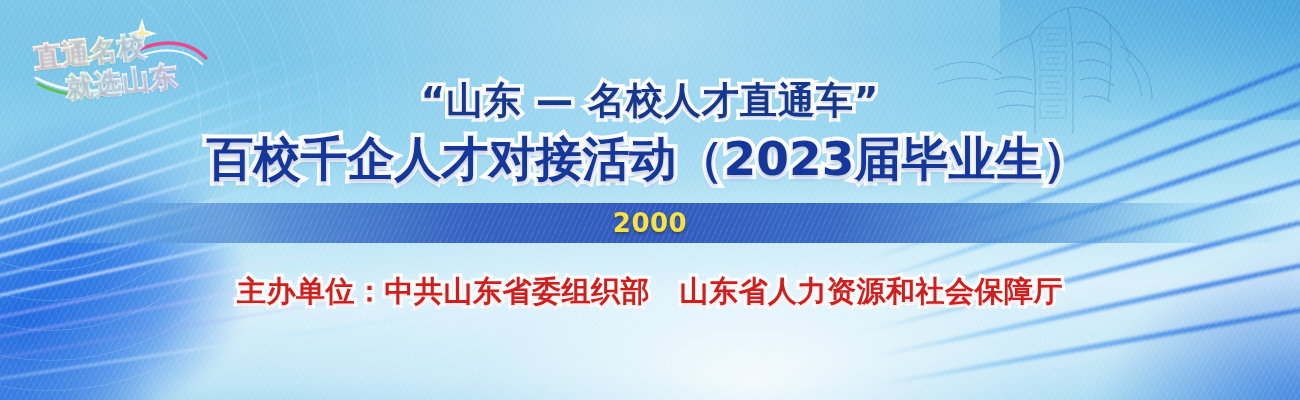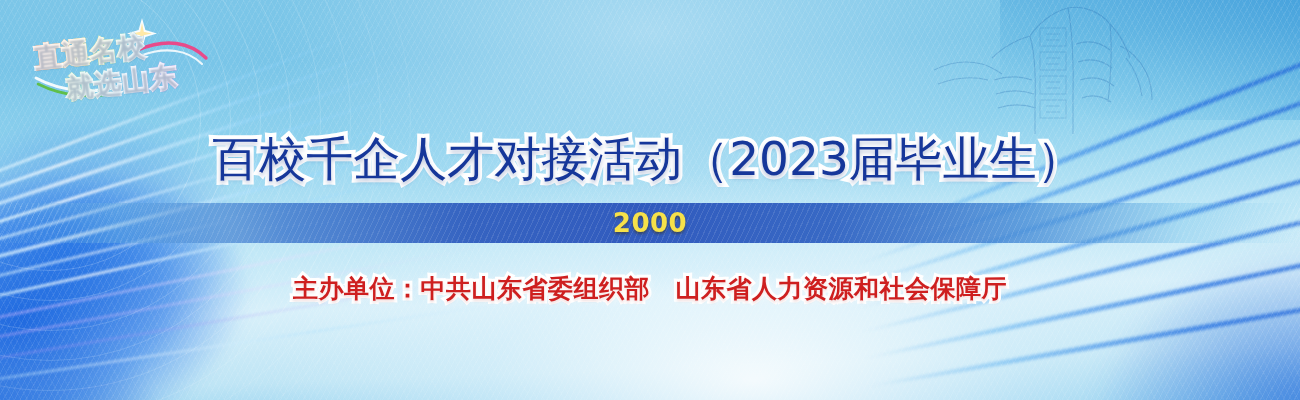--- a/index.html
+++ b/index.html
@@ -135,21 +135,21 @@
   .title-sub{
     position:absolute;left:0;right:0;top:76px;text-align:center;
     font-size:37px;font-weight:bold;letter-spacing:1px;
     font-family:"DejaVu Sans","Liberation Sans",sans-serif;
     color:#16388c;
     -webkit-text-stroke:7px #ffffff;paint-order:stroke fill;
     text-shadow:0 2px 3px rgba(30,70,140,.25);
   }
   .title-main{
     position:absolute;left:0;right:4px;top:128px;text-align:center;
-    font-size:47px;font-weight:normal;letter-spacing:0px;
+    font-size:47px;font-weight:bold;letter-spacing:0px;
     font-family:"DejaVu Sans","Liberation Sans",sans-serif;
     color:#16379a;
     -webkit-text-stroke:8px #ffffff;paint-order:stroke fill;
     text-shadow:0 3px 4px rgba(25,60,130,.3);
   }
 
   
   .bar{
     position:absolute;left:0;right:0;top:203px;height:40px;
     background:linear-gradient(90deg,
@@ -172,21 +172,21 @@
     display:flex;align-items:center;justify-content:center;
     font-size:26px;font-weight:bold;letter-spacing:.5px;
     font-family:"DejaVu Sans","Liberation Sans",sans-serif;
     color:#ffffff;text-shadow:0 2px 3px rgba(0,25,80,.55);
   }
   .bar-text .num{color:#f6e14a;text-shadow:0 2px 3px rgba(60,45,0,.5);}
 
   
   .organizer{
     position:absolute;left:0;right:0;top:272px;text-align:center;
-    font-size:25px;font-weight:bold;letter-spacing:.5px;
+    font-size:29px;font-weight:bold;letter-spacing:.5px;
     font-family:"DejaVu Sans","Liberation Sans",sans-serif;
     color:#ce1f1f;
     -webkit-text-stroke:6px #ffffff;paint-order:stroke fill;
     text-shadow:0 0 10px rgba(255,255,255,.95), 0 2px 3px rgba(150,0,0,.18);
   }
 
   
   .corner-label{
     position:absolute;right:28px;top:24px;
     font-size:22px;font-weight:bold;letter-spacing:1px;
@@ -287,20 +287,21 @@
       <g>
         <path d="M122 2 L125.4 14 L137 17.5 L125.4 21 L122 33 L118.6 21 L107 17.5 L118.6 14 Z" fill="#ffffff" opacity="0.95"></path>
         <path d="M122 7 L123.8 15.7 L132 17.5 L123.8 19.3 L122 28 L120.2 19.3 L112 17.5 L120.2 15.7 Z" fill="#ffe9a8"></path>
       </g>
     </svg>
     <div class="logo-l1">直通名校</div>
     <div class="logo-l2">就选山东</div>
   </div>
 
 
+  <div class="title-sub">“山东 — 名校人才直通车”</div>
   <div class="title-main">百校千企人才对接活动（2023届毕业生）</div>
 
   <div class="bar"></div>
   <div class="bar-text">
     <span class="num">2000</span>
   </div>
 
   <div class="organizer">主办单位：中共山东省委组织部　山东省人力资源和社会保障厅</div>
 
 </div>

